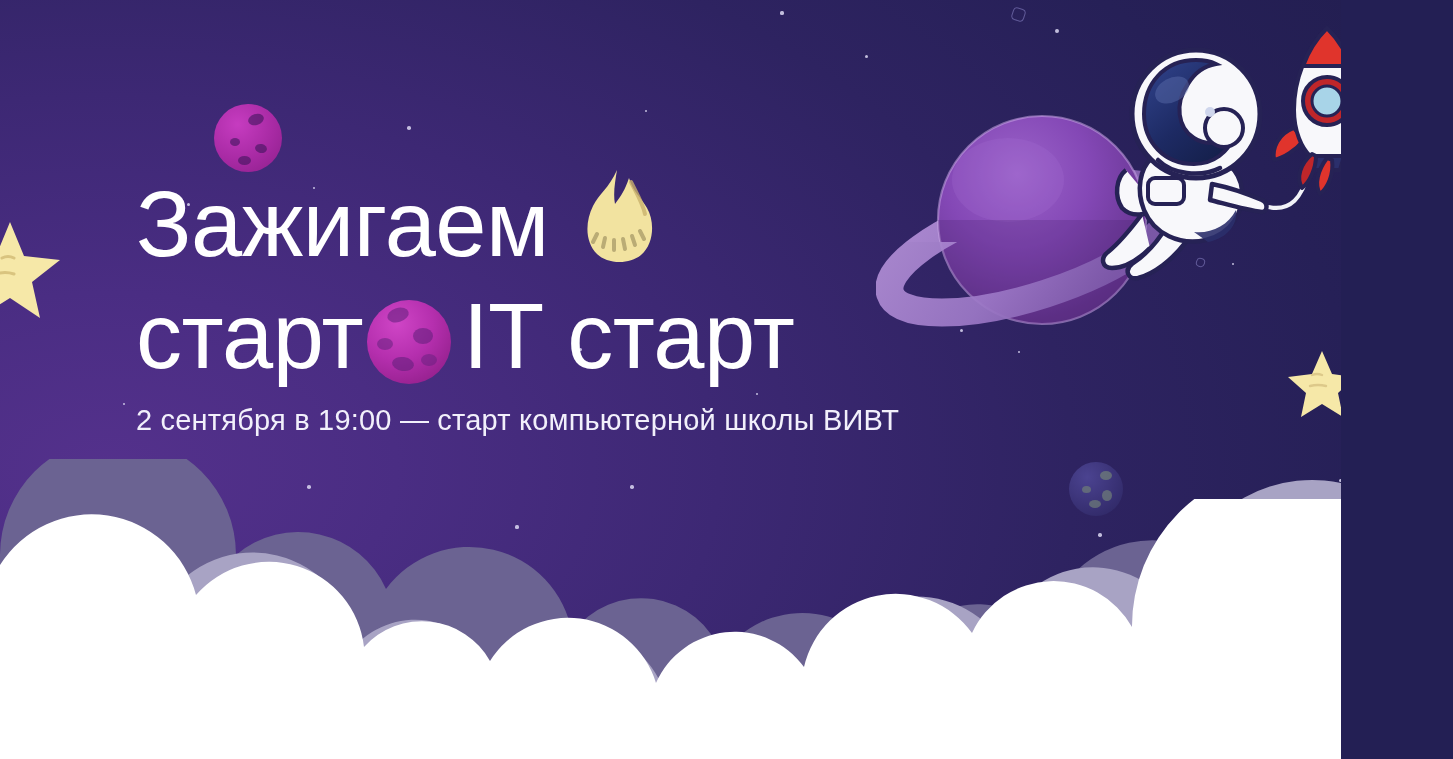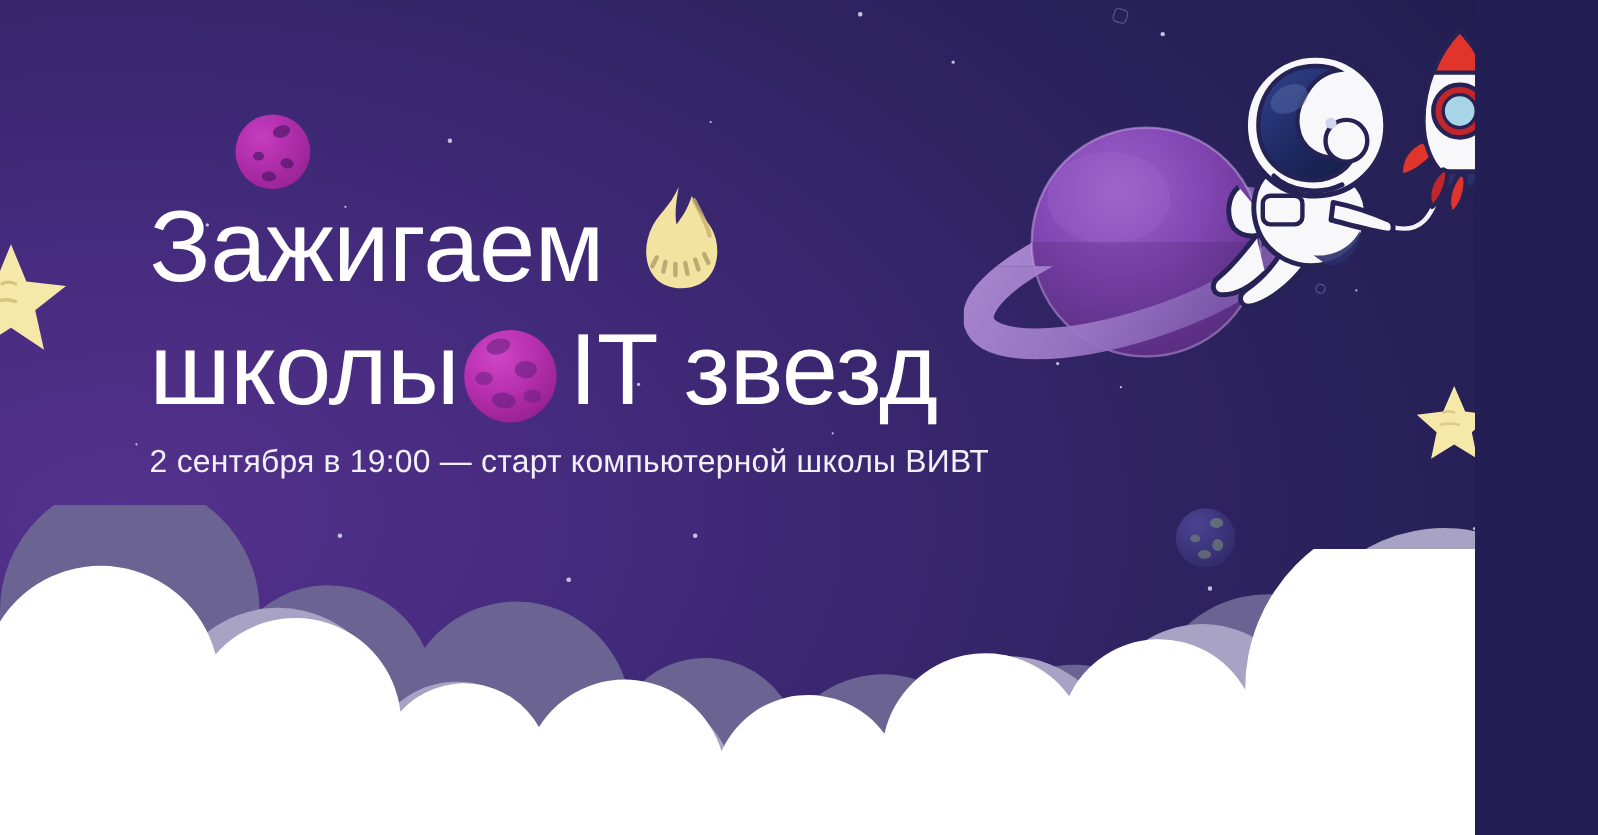--- a/index.html
+++ b/index.html
@@ -290,41 +290,41 @@
             <path d="M51 76 L51 86"></path>
             <path d="M60 75 L62 85"></path>
             <path d="M69 72 L72 81"></path>
             <path d="M77 67 L81 75"></path>
           </g>
         </svg>
       </span>
     </div>
 
     <div class="headline">
-      <span class="txt">школы</span>
+      <span class="txt">старт</span>
 
       <span class="inline-art" style="width:88px; height:88px; margin:0 10px 0 2px; transform:translateY(6px);">
         <svg width="88" height="88" viewBox="0 0 88 88">
           <defs>
             <radialGradient id="moonG" cx="36%" cy="28%" r="78%">
               <stop offset="0%" stop-color="#cf45c6"></stop>
               <stop offset="55%" stop-color="#b52fae"></stop>
               <stop offset="100%" stop-color="#96218f"></stop>
             </radialGradient>
           </defs>
           <circle cx="44" cy="44" r="42" fill="url(#moonG)"></circle>
           <ellipse cx="33" cy="17" rx="11" ry="7" fill="#5e1f7a" opacity=".55" transform="rotate(-16 33 17)"></ellipse>
           <ellipse cx="58" cy="38" rx="10" ry="8" fill="#5e1f7a" opacity=".55"></ellipse>
           <ellipse cx="20" cy="46" rx="8" ry="6" fill="#5e1f7a" opacity=".5"></ellipse>
           <ellipse cx="38" cy="66" rx="11" ry="7" fill="#5e1f7a" opacity=".55" transform="rotate(8 38 66)"></ellipse>
           <ellipse cx="64" cy="62" rx="8" ry="6" fill="#5e1f7a" opacity=".45"></ellipse>
         </svg>
       </span>
 
-      <span class="txt">IT звезд</span>
+      <span class="txt">IT старт</span>
     </div>
 
     <div id="subtitle">2 сентября в 19:00 — старт компьютерной школы ВИВТ</div>
   </div>
 
   <svg class="cloud-layer" id="cloud-back" viewBox="0 0 1453 300" preserveAspectRatio="none">
     <path fill="#6b6392" d="
       M0,300 L0,96
       a118,118 0 0 1 236,0
       a96,96 0 0 1 150,34

